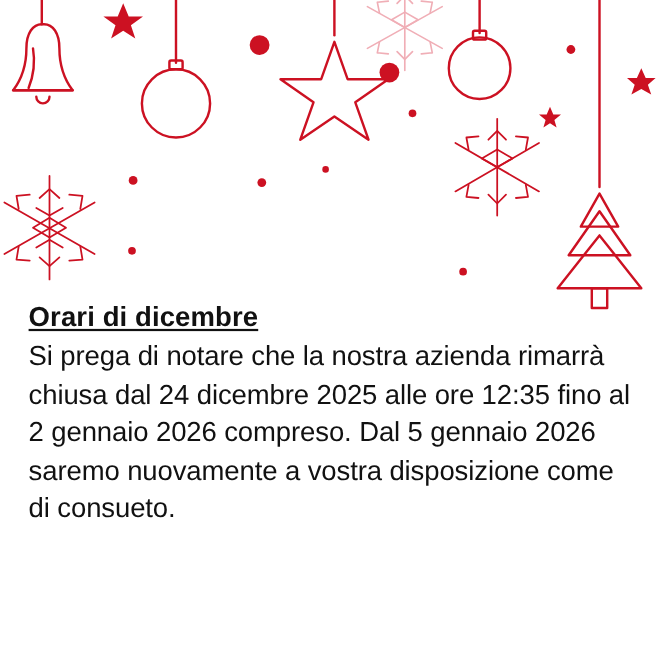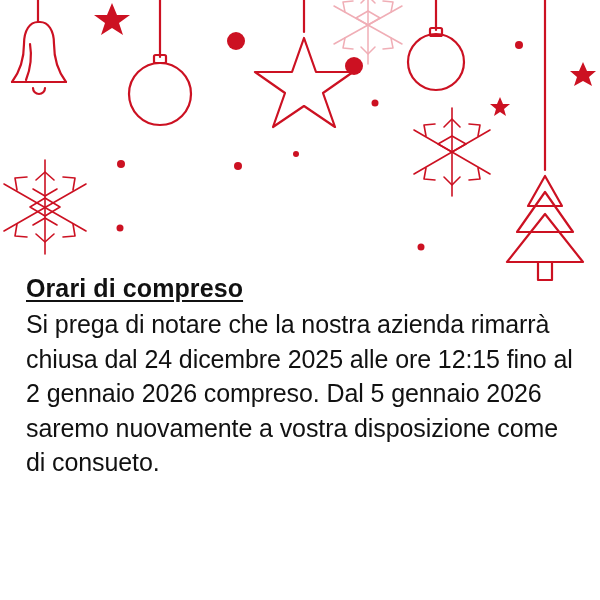--- a/index.html
+++ b/index.html
@@ -147,17 +147,17 @@
       <circle cx="121" cy="164" r="4"></circle>
       <circle cx="238" cy="166" r="4"></circle>
       <circle cx="375" cy="103" r="3.5"></circle>
       <circle cx="120" cy="228" r="3.5"></circle>
       <circle cx="421" cy="247" r="3.5"></circle>
       <circle cx="296" cy="154" r="3"></circle>
     </g>
   </svg>
 
   <div id="notice">
-    <div id="notice-title">Orari di compreso </div>
-    <p id="notice-body">Si prega di notare che la nostra azienda rimarrà chiusa dal 24 dicembre 2025 alle ore 12:15 fino al 2 gennaio 2026 compreso. Dal 5 gennaio 2026 saremo nuovamente a vostra disposizione come di consueto.</p>
+    <div id="notice-title">Orari di dicembre </div>
+    <p id="notice-body">Si prega di notare che la nostra azienda rimarrà chiusa dal 24 dicembre 2025 alle ore 12:35 fino al 2 gennaio 2026 compreso. Dal 5 gennaio 2026 saremo nuovamente a vostra disposizione come di consueto.</p>
   </div>
 
 </div>
 
 </body></html>

